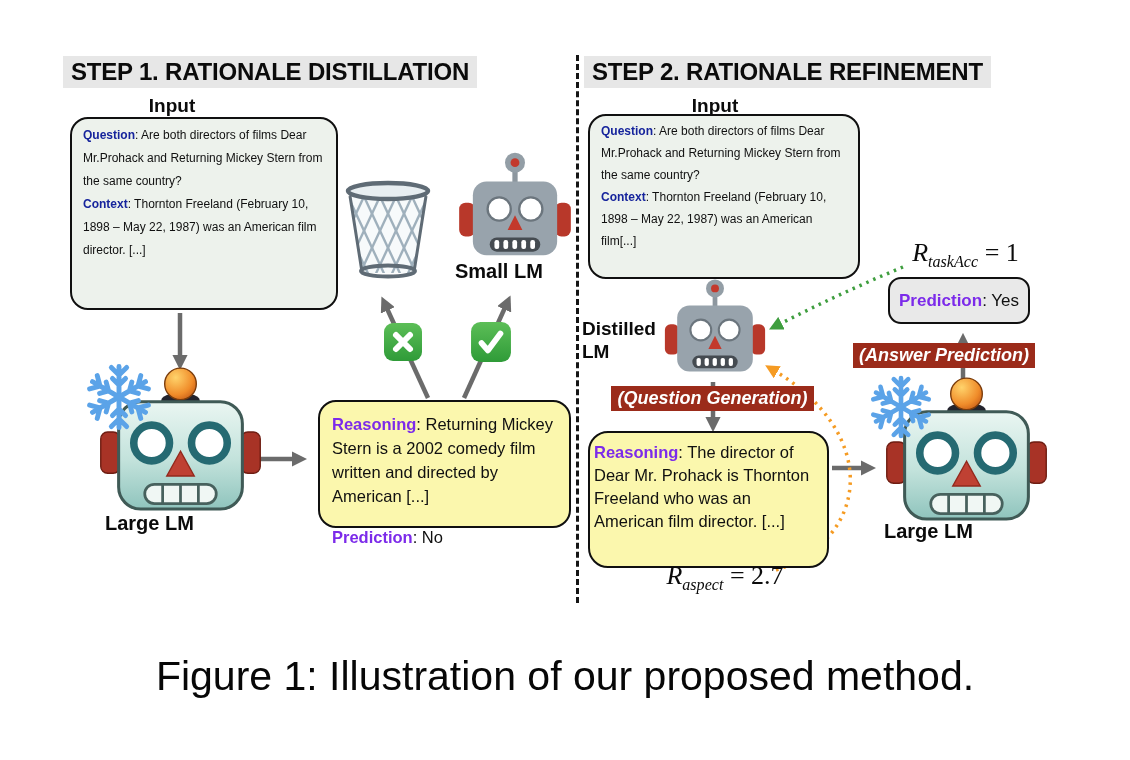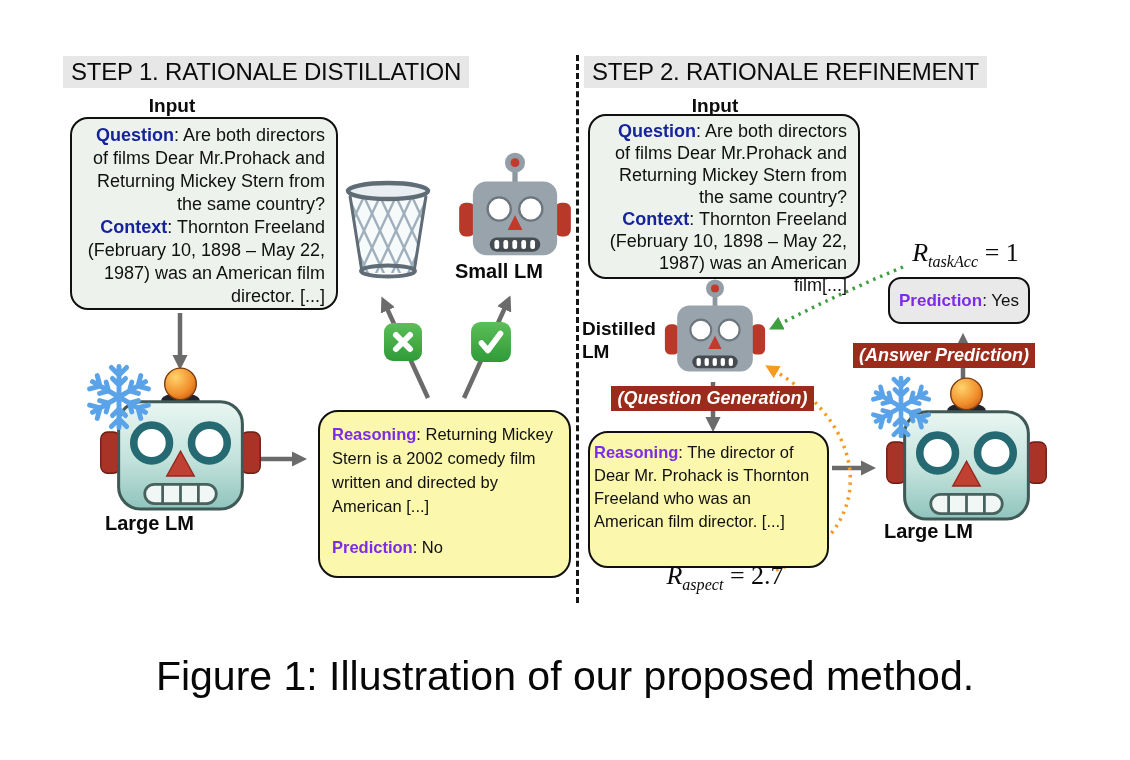--- a/index.html
+++ b/index.html
@@ -1,26 +1,26 @@
 <!DOCTYPE html>
 <html><head>
 <meta charset="utf-8">
 <style>
   html,body{margin:0;padding:0;background:#ffffff;}
   #canvas{position:relative;width:1130px;height:760px;background:#ffffff;overflow:hidden;
           font-family:"Liberation Sans",sans-serif;color:#101010;}
   .abs{position:absolute;}
-  .step-title{position:absolute;background:#e7e7e7;color:#0b0b0b;font-weight:normal;
+  .step-title{position:absolute;background:#e7e7e7;color:#0b0b0b;font-weight:bold;
               font-size:24px;line-height:30px;padding:1px 8px;letter-spacing:-0.2px;white-space:nowrap;}
   .divider{position:absolute;left:576px;top:55px;height:548px;width:0;
            border-left:3.5px dashed #151515;}
   .input-caption{position:absolute;font-weight:bold;font-size:19px;text-align:center;color:#0b0b0b;}
   .bubble{position:absolute;box-sizing:border-box;border:2.5px solid #101010;}
   .input-bubble{background:#edf2ec;border-radius:18px;padding:5px 11px;
-                font-size:18px;line-height:23px;text-align:right;}
+                font-size:12px;line-height:23px;}
   .yellow-bubble{background:#fbf7ad;border-radius:20px;padding:10px 12px;
                  font-size:16.5px;line-height:24px;}
   .kw-blue{color:#16249c;font-weight:bold;}
   .kw-purple{color:#7c2bea;font-weight:bold;}
   .lm-label{position:absolute;font-weight:bold;font-size:20px;text-align:left;color:#0b0b0b;line-height:23px;}
   .role-wrap{position:absolute;text-align:center;line-height:25px;}
   .role-label{background:#9b2b1a;color:#ffffff;font-style:italic;font-weight:bold;
               font-size:19px;padding:0 6px;display:inline-block;}
   .math{position:absolute;font-family:"Liberation Serif",serif;font-style:italic;
         font-size:26px;text-align:center;color:#0b0b0b;}
@@ -172,21 +172,21 @@
       <use href="#arm1" transform="rotate(60 32 32)"></use>
       <use href="#arm1" transform="rotate(120 32 32)"></use>
       <use href="#arm1" transform="rotate(180 32 32)"></use>
       <use href="#arm1" transform="rotate(240 32 32)"></use>
       <use href="#arm1" transform="rotate(300 32 32)"></use>
     </g>
     <circle cx="32" cy="32" r="3" fill="#5ba3e8"></circle>
   </svg>
   <div class="lm-label" style="left:105px;top:512px;width:150px;">Large LM</div>
 
-  <div class="bubble yellow-bubble" style="left:318px;top:410px;width:253px;height:168px;">
+  <div class="bubble yellow-bubble" style="left:318px;top:400px;width:253px;height:128px;border-radius:18px;">
     <div><span class="kw-purple">Reasoning</span><span>: Returning Mickey Stern is a 2002 comedy film written and directed by American [...]</span></div>
     <div style="margin-top:17px;"><span class="kw-purple">Prediction</span><span>: No</span></div>
   </div>
 
   <div class="input-caption" style="left:590px;top:95px;width:250px;">Input</div>
 
   <div class="bubble input-bubble" style="left:588px;top:114px;width:272px;height:165px;line-height:22px;padding-top:4px;">
     <div><span class="kw-blue">Question</span><span>: Are both directors of films Dear Mr.Prohack and Returning Mickey Stern from the same country?</span></div>
     <div><span class="kw-blue">Context</span><span>:  Thornton Freeland (February 10, 1898 – May 22, 1987) was an American film[...]</span></div>
   </div>

